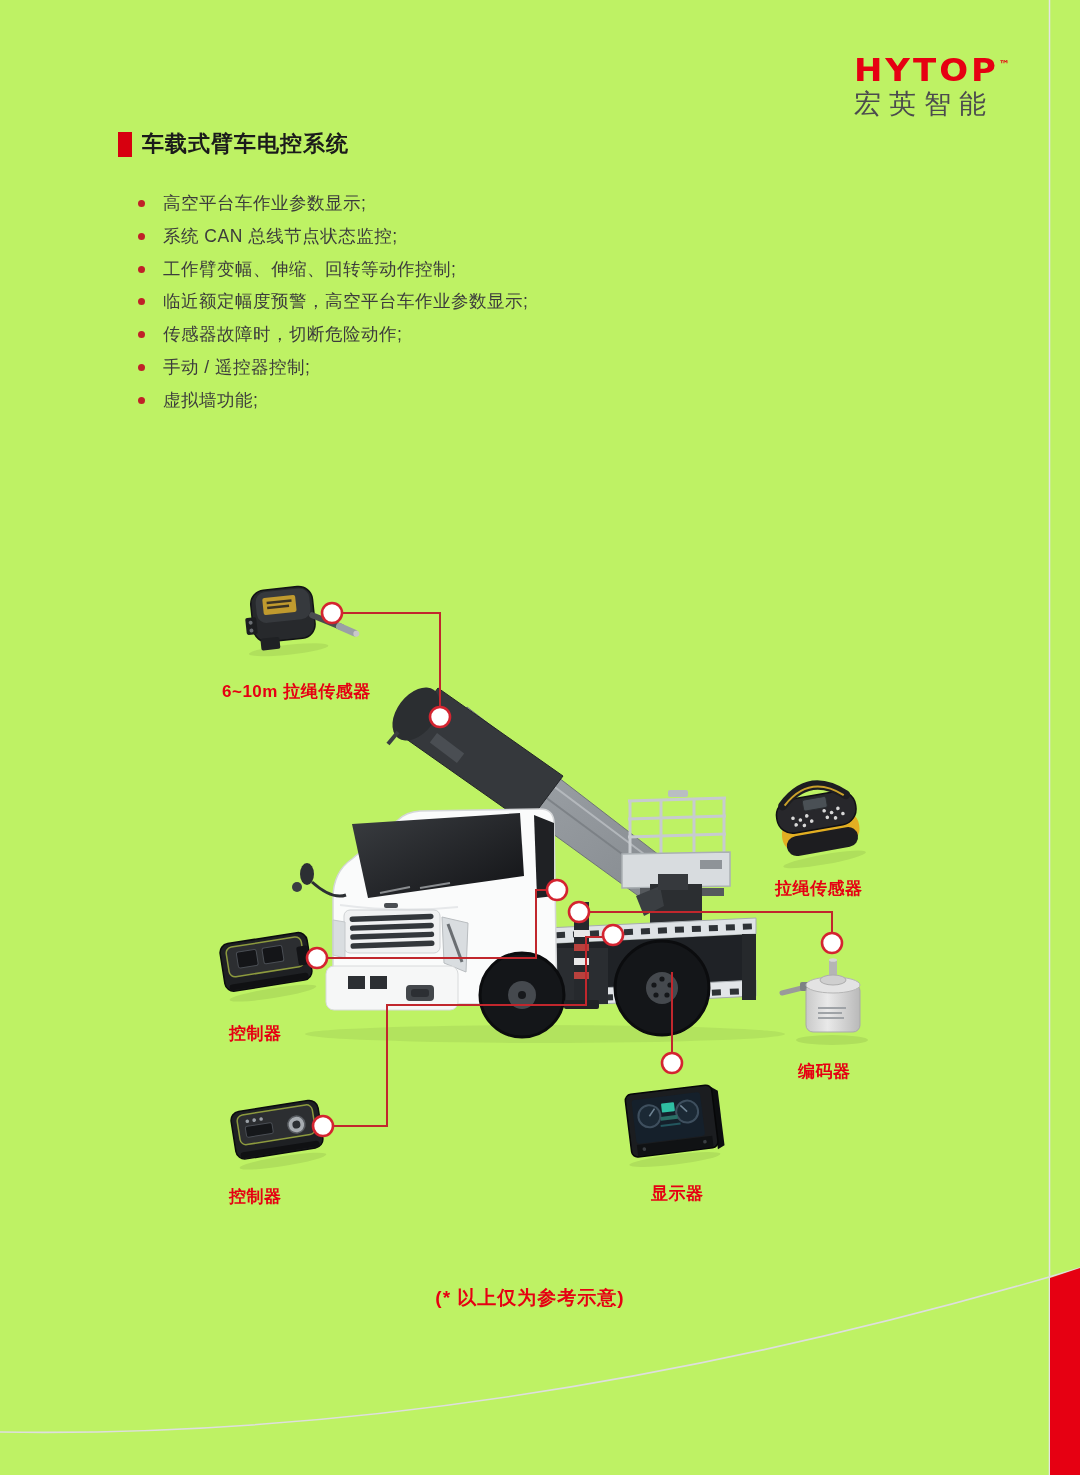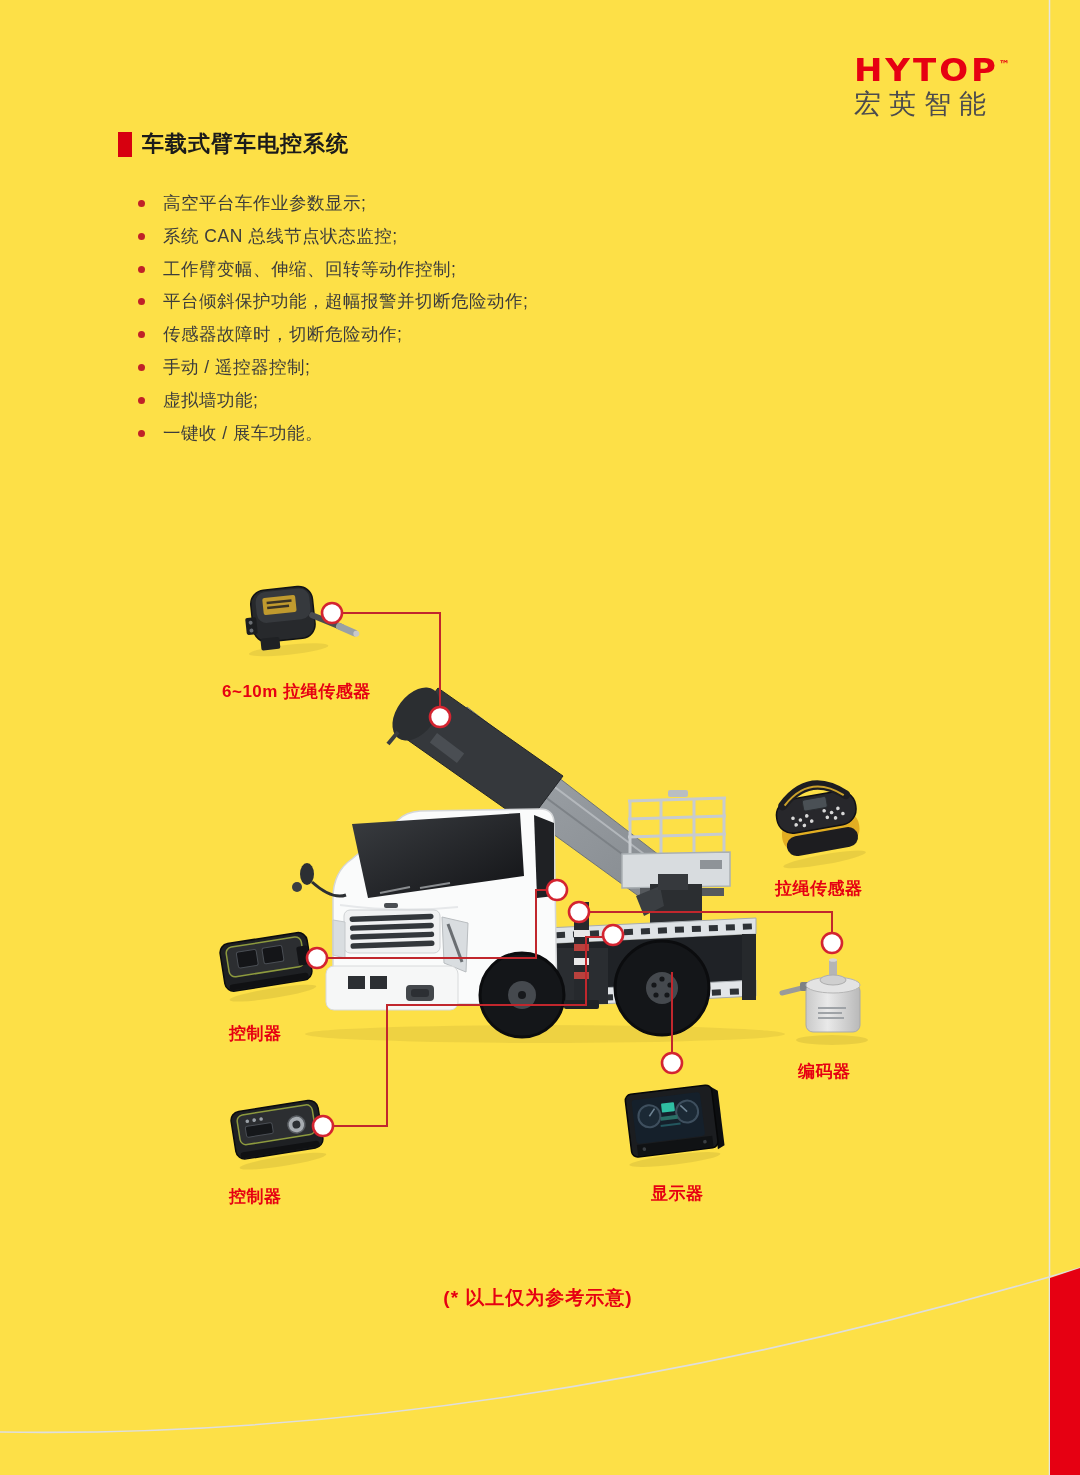--- a/index.html
+++ b/index.html
@@ -1,19 +1,19 @@
 <!DOCTYPE html>
 <html><head>
 <meta charset="utf-8">
 <style>
   html,body{margin:0;padding:0;background:#ffffff;}
   .page{
     position:relative;
     width:1080px;height:1475px;
-    background:#fde047;
+    background:#bef264;
     overflow:hidden;
     font-family:"Liberation Sans","DejaVu Sans",sans-serif;
   }
   .diagram-svg{position:absolute;left:0;top:0;width:1080px;height:1475px;z-index:1;}
 
   
   .logo{position:absolute;top:48px;right:70px;z-index:2;text-align:left;}
   .logo-en{
     font-family:"DejaVu Sans","Liberation Sans",sans-serif;
     font-size:34px;font-weight:900;color:#e60012;
@@ -47,21 +47,21 @@
   .dlabel{position:absolute;z-index:3;font-size:17px;font-weight:700;
     color:#e60012;letter-spacing:.5px;white-space:nowrap;}
   .lab-rope{left:222px;top:680px;}
   .lab-ctrl1{left:229px;top:1022px;}
   .lab-ctrl2{left:229px;top:1185px;}
   .lab-remote{left:775px;top:877px;}
   .lab-encoder{left:798px;top:1060px;}
   .lab-display{left:651px;top:1182px;}
 
   .note{
-    position:absolute;left:388px;top:1285px;width:300px;z-index:3;
+    position:absolute;left:380px;top:1285px;width:300px;z-index:3;
     text-align:center;font-size:19px;font-weight:700;color:#e60012;letter-spacing:1px;
   }
 </style>
 </head>
 <body>
 
 <div class="page">
 
   <div class="logo">
     <div class="logo-en"><span>HYTOP</span><span class="logo-tm">™</span></div>
@@ -70,25 +70,24 @@
 
   <div class="sec-title">
     <div class="sq"></div>
     <div class="txt">车载式臂车电控系统</div>
   </div>
 
   <ul class="features">
     <li>高空平台车作业参数显示;</li>
     <li>系统 CAN 总线节点状态监控;</li>
     <li>工作臂变幅、伸缩、回转等动作控制;</li>
-    <li>平台倾斜保护功能，超幅报警并切断危险动作;</li>
+    <li>临近额定幅度预警，高空平台车作业参数显示;</li>
     <li>传感器故障时，切断危险动作;</li>
     <li>手动 / 遥控器控制;</li>
     <li>虚拟墙功能;</li>
-    <li>一键收 / 展车功能。</li>
   </ul>
 
   <svg class="diagram-svg" viewBox="0 0 1080 1475">
     <defs>
       <linearGradient id="winGrad" x1="0" y1="0" x2="1" y2="1">
         <stop offset="0" stop-color="#3a3d41"></stop>
           <stop offset="1" stop-color="#121316"></stop>
       </linearGradient>
       <linearGradient id="encGrad" x1="0" y1="0" x2="1" y2="0">
         <stop offset="0" stop-color="#c9c9c9"></stop>

